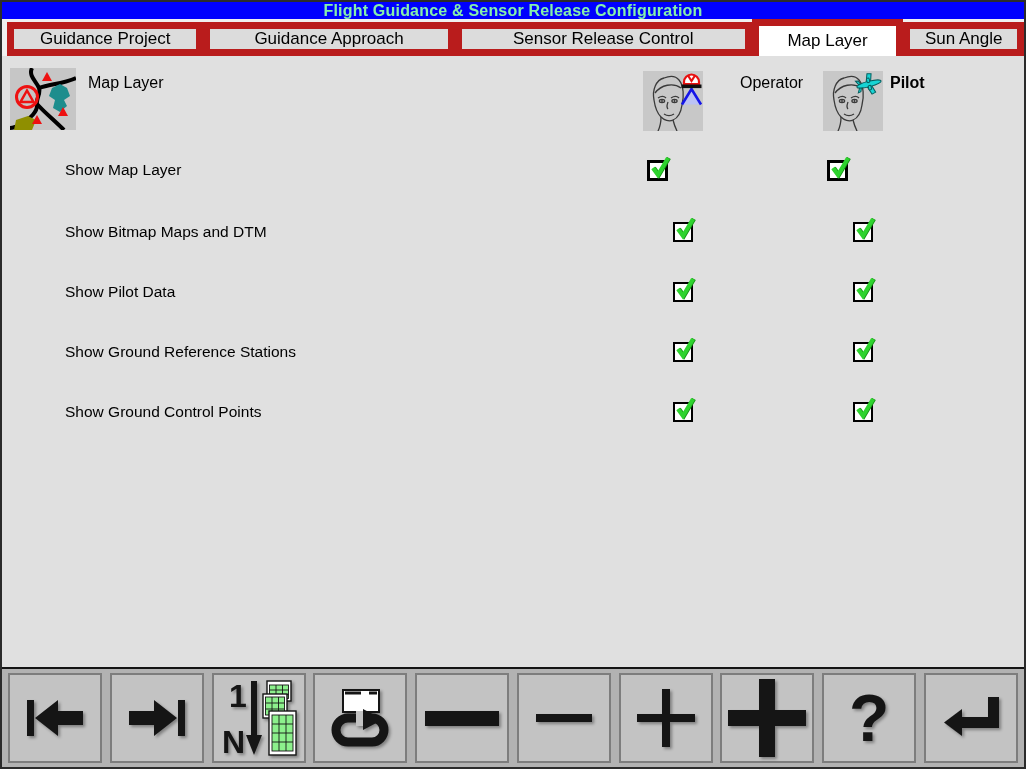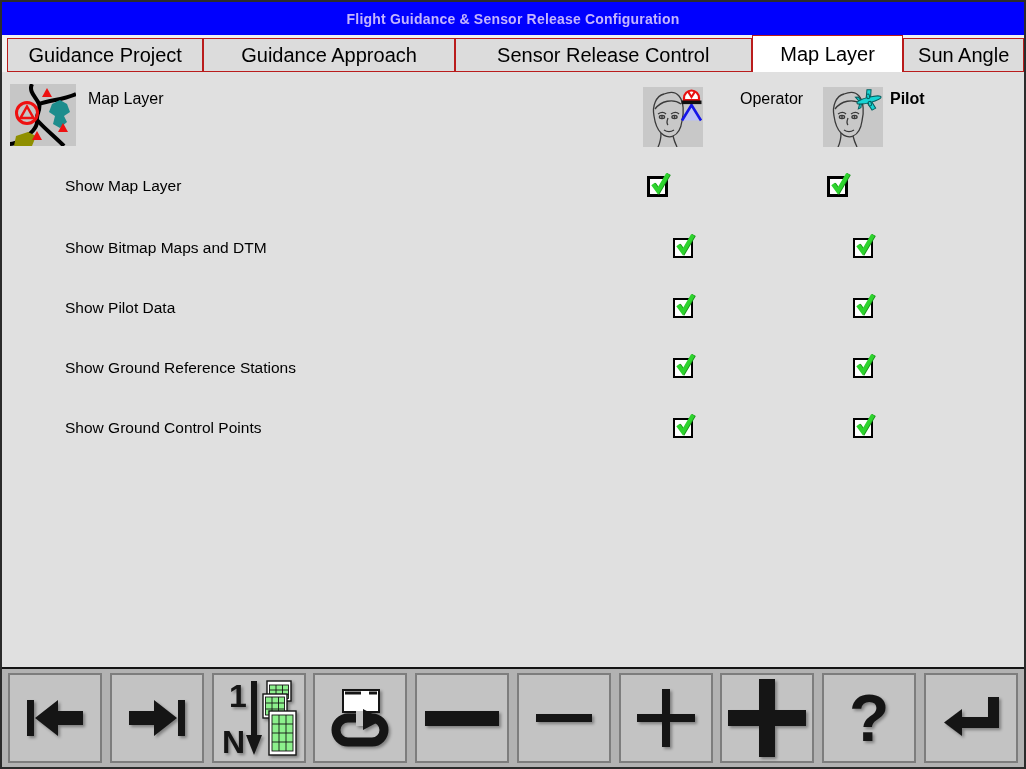--- a/index.html
+++ b/index.html
@@ -3,33 +3,33 @@
 <meta charset="utf-8">
 <style>
   * { margin:0; padding:0; box-sizing:border-box; }
   html,body { width:1026px; height:769px; font-family:"Liberation Sans", sans-serif; }
   #page {
     width:1026px; height:769px; border:2px solid #2b2b2b;
     display:flex; flex-direction:column; background:#e0e0e0; overflow:hidden;
   }
   
   #titlebar {
-    height:33px; background:#0000fe; color:#c4b5fd;
+    height:17px; background:#0000fe; color:#86efac;
     display:flex; align-items:center; justify-content:center;
-    font-size:14px; font-weight:bold; letter-spacing:.2px; flex:0 0 auto;
+    font-size:16px; font-weight:bold; letter-spacing:.2px; flex:0 0 auto;
   }
   
   #tabbar {
     height:37px; background:#f0f0f0; display:flex; align-items:flex-end;
     padding-left:5px; flex:0 0 auto;
   }
   .tab {
-    background:#dcdcdc; border:1px solid #b91c1c; height:34px;
+    background:#dcdcdc; border:7px solid #b91c1c; height:34px;
     display:flex; align-items:center; justify-content:center;
-    font-size:20px; color:#000; cursor:default;
+    font-size:17px; color:#000; cursor:default;
   }
   .tab.active { background:#ffffff; height:37px; border-bottom:none; }
   .tab-filler { flex:1; height:34px; border-top:1px solid #828282; }
   
   #content { position:relative; flex:1 1 auto; background:#e0e0e0; }
   .hdr-label { position:absolute; font-size:16px; color:#000; }
   .row-label { position:absolute; left:63px; font-size:15.5px; color:#000; top:1px; }
   .crow { position:absolute; left:0; right:0; height:24px; }
   .icon-box { position:absolute; }
   .cb {

